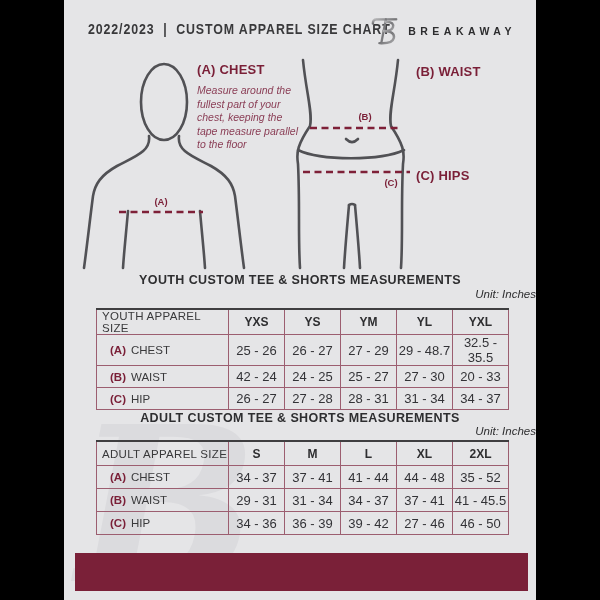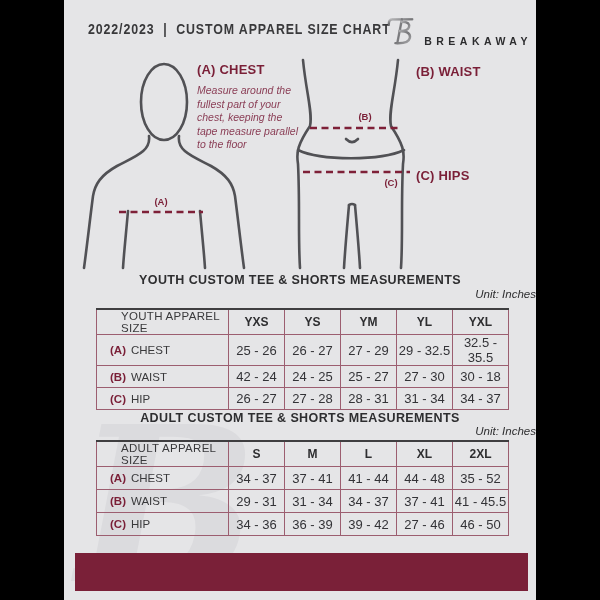--- a/index.html
+++ b/index.html
@@ -3,39 +3,39 @@
 <meta charset="utf-8">
 <style>
   html,body{margin:0;padding:0;}
   body{width:600px;height:600px;overflow:hidden;background:#000;font-family:"Liberation Sans",sans-serif;}
   .stage{position:relative;width:600px;height:600px;background:#000;}
   .page{position:absolute;left:64px;top:0;width:472px;height:600px;background:#e5e5e7;overflow:hidden;}
 
   
   .hdr-title{position:absolute;left:24px;top:20px;font-size:15.5px;font-weight:bold;color:#39393b;
              letter-spacing:1.1px;transform:scaleX(.8);transform-origin:0 50%;white-space:pre;z-index:2;}
-  .brand{position:absolute;right:4px;top:15px;display:flex;align-items:flex-end;gap:9px;z-index:2;}
+  .brand{position:absolute;right:20px;top:15px;display:flex;align-items:center;gap:9px;z-index:2;}
   .brand-name{font-size:10.5px;font-weight:bold;letter-spacing:4.5px;color:#2c2c2e;}
 
   
   .guide-head{position:absolute;font-size:13px;font-weight:800;color:#7a1f37;letter-spacing:.2px;z-index:2;}
   .guide-body{position:absolute;font-size:10.5px;font-style:italic;color:#8a3d55;line-height:13.5px;white-space:pre-line;z-index:2;}
   .fig{position:absolute;overflow:visible;z-index:1;}
   .fig path,.fig ellipse{fill:none;stroke:#515155;stroke-width:2.6;stroke-linecap:round;}
   .fig .dash{stroke:#7e2038;stroke-width:2.4;stroke-dasharray:7 4.5;stroke-linecap:butt;}
   .fig text{font-family:"Liberation Sans",sans-serif;font-size:9.5px;font-weight:bold;fill:#7a1f37;}
 
   
   .tbl-title{position:absolute;left:0;width:472px;text-align:center;font-size:12.5px;font-weight:bold;
              letter-spacing:.4px;color:#2e2e30;z-index:2;}
   .tbl-unit{position:absolute;left:0;width:472px;text-align:right;font-size:11.5px;font-style:italic;color:#2e2e30;z-index:2;}
   table.size{position:absolute;left:32px;border-collapse:collapse;table-layout:fixed;width:412px;z-index:2;background:transparent;}
   table.size th,table.size td{border:1px solid #9c5e70;padding:0;}
   table.size thead th{border-top:2px solid #3f3e40;height:23px;font-size:12px;font-weight:bold;color:#2e2e30;text-align:center;}
-  table.size thead th.lblh{font-weight:normal;text-align:left;padding-left:24px;font-size:11.5px;letter-spacing:.3px;color:#39393b;}
+  table.size thead th.lblh{font-weight:normal;text-align:left;padding-left:5px;font-size:11.5px;letter-spacing:.3px;color:#39393b;}
   table.size td{height:21px;font-size:13px;color:#333337;text-align:center;}
   table.size.adult td{height:22px;}
   table.size td.lbl{text-align:left;padding-left:13px;font-size:11.5px;}
   .key{color:#7a1f37;font-weight:bold;}
   .rl{margin-left:5px;color:#39393b;margin-top:32px;}
 
   .footer-bar{position:absolute;left:11px;top:553px;width:453px;height:38px;background:#7a2038;z-index:3;}
   .watermark{position:absolute;left:12px;top:398px;font-family:"DejaVu Serif",serif;font-style:italic;font-weight:bold;
              font-size:215px;line-height:215px;color:#dbdbde;z-index:0;user-select:none;}
 </style>
@@ -127,30 +127,30 @@
           <th>YL</th>
           <th>YXL</th>
         </tr>
       </thead>
       <tbody>
         <tr>
           <td class="lbl"><span class="key">(A)</span><span class="rl">CHEST</span></td>
           <td>25 - 26</td>
           <td>26 - 27</td>
           <td>27 - 29</td>
-          <td>29 - 32.5</td>
+          <td>29 - 48.7</td>
           <td>32.5 - 35.5</td>
         </tr>
         <tr>
           <td class="lbl"><span class="key">(B)</span><span class="rl">WAIST</span></td>
           <td>42 - 24</td>
           <td>24 - 25</td>
           <td>25 - 27</td>
           <td>27 - 30</td>
-          <td>30 - 18</td>
+          <td>20 - 33</td>
         </tr>
         <tr>
           <td class="lbl"><span class="key">(C)</span><span class="rl">HIP</span></td>
           <td>26 - 27</td>
           <td>27 - 28</td>
           <td>28 - 31</td>
           <td>31 - 34</td>
           <td>34 - 37</td>
         </tr>
       </tbody>

